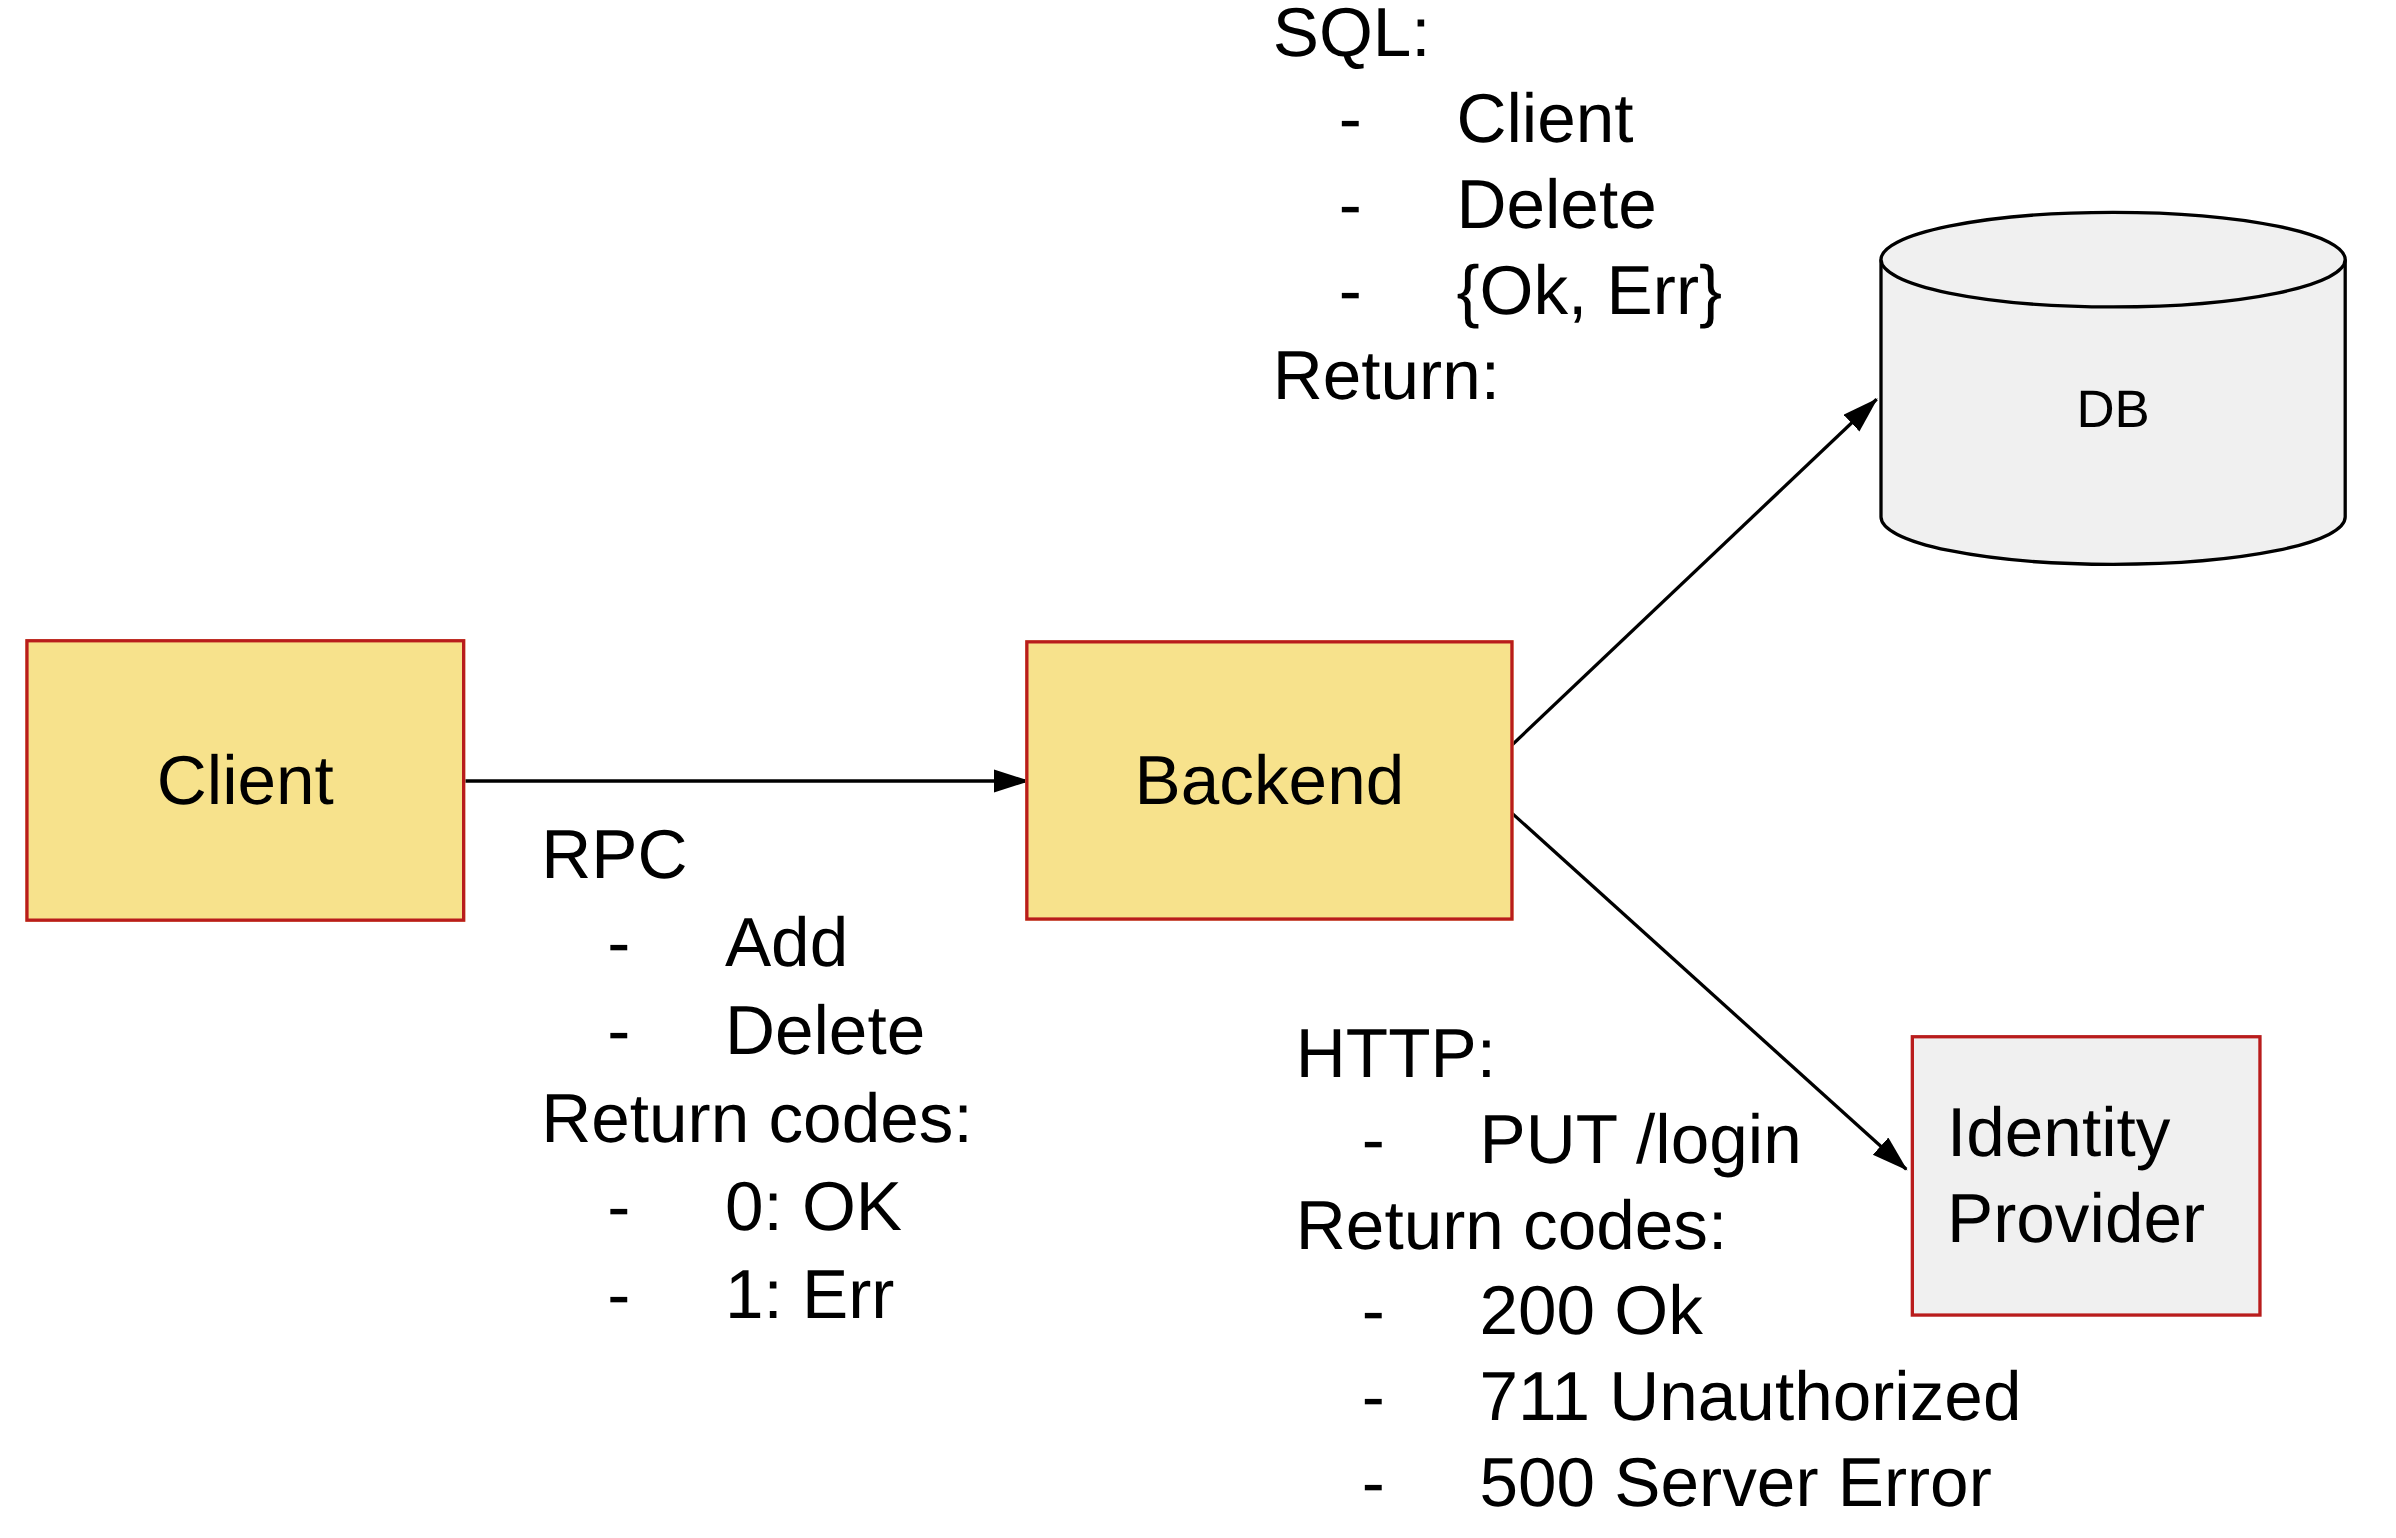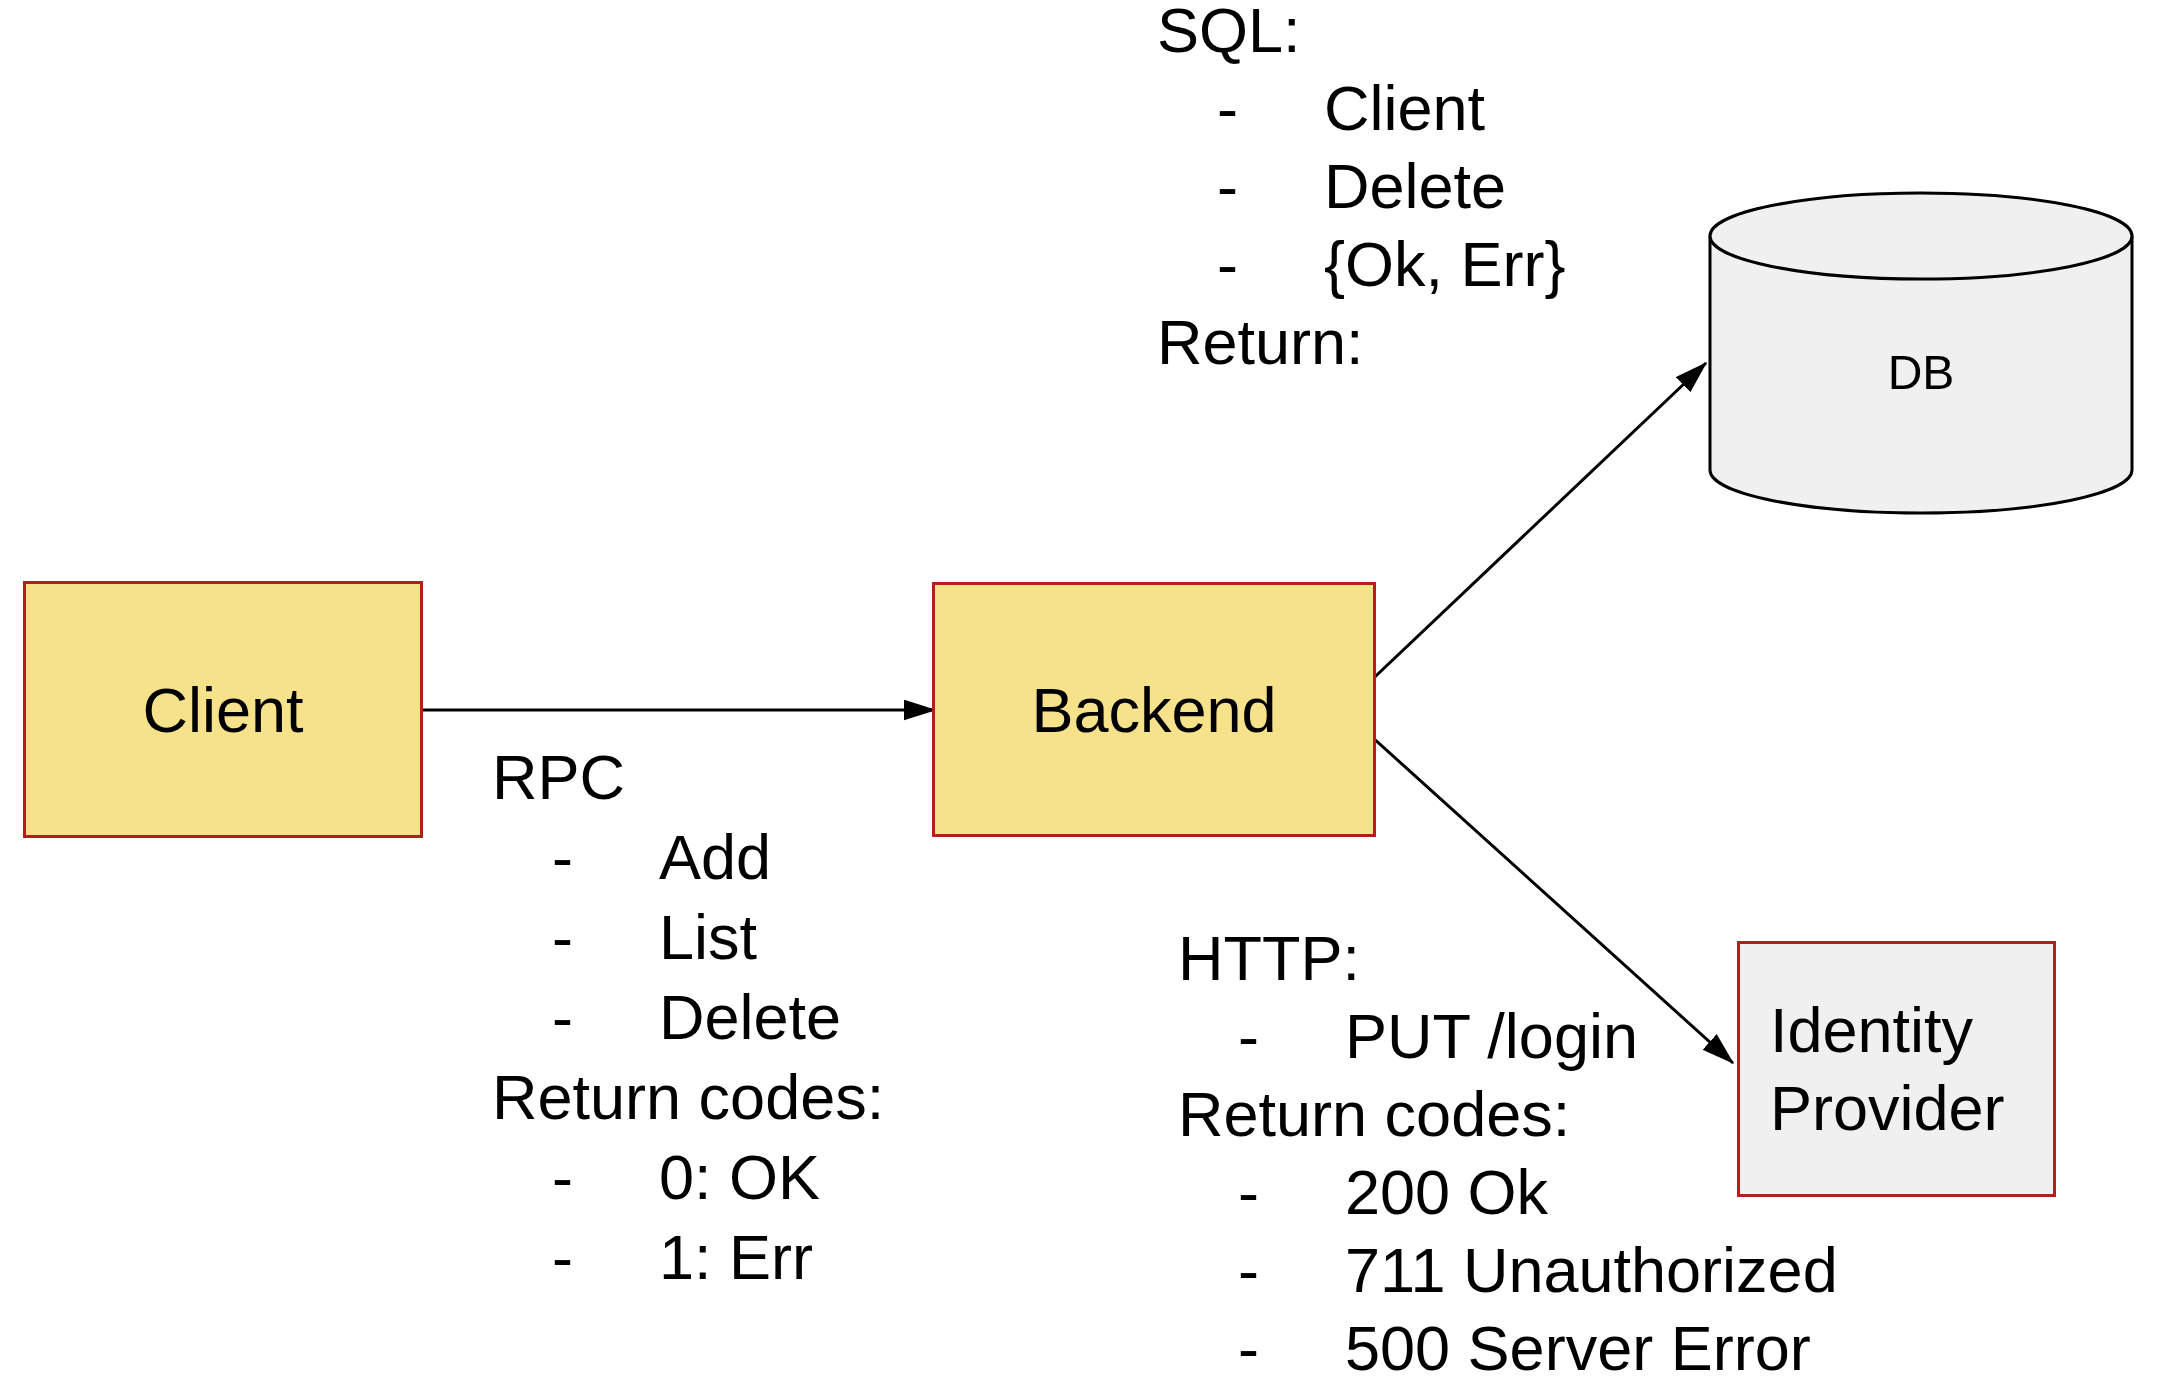--- a/index.html
+++ b/index.html
@@ -74,23 +74,20 @@
   <div class="node node-gray" id="idp-box">
     <span>Identity Provider</span>
   </div>
 
   <div class="tblock" id="rpc-block">
     <div class="line">RPC</div>
     <div class="line">
       <span class="dash">-</span><span class="itext">Add</span>
     </div>
     <div class="line">
-      <span class="dash">-</span><span class="itext">List</span>
-    </div>
-    <div class="line">
       <span class="dash">-</span><span class="itext">Delete</span>
     </div>
     <div class="line">Return codes:</div>
     <div class="line">
       <span class="dash">-</span><span class="itext">0: OK</span>
     </div>
     <div class="line">
       <span class="dash">-</span><span class="itext">1: Err</span>
     </div>
   </div>

